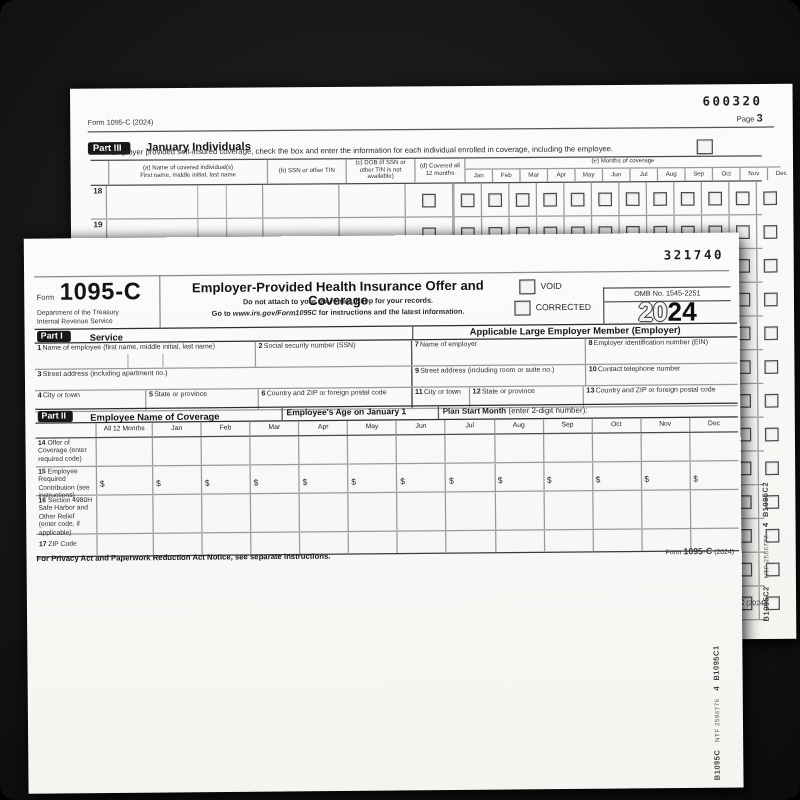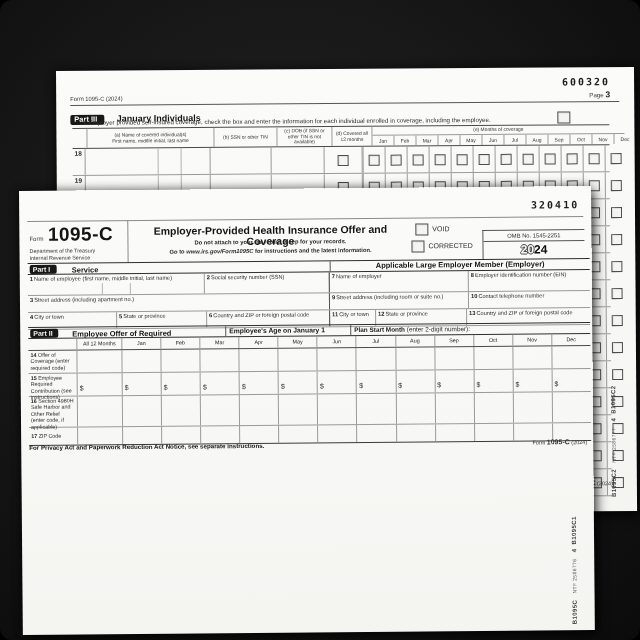--- a/index.html
+++ b/index.html
@@ -65,21 +65,21 @@
   .ff-vline{position:absolute;left:108px;top:30px;width:1px;height:42px;background:#8a8a8a;}
   .ff-title{position:absolute;left:112px;top:36px;width:278px;text-align:center;font-weight:bold;font-size:10.5px;color:#141414;line-height:1.05;}
   .ff-sub1{position:absolute;left:112px;top:50px;width:278px;text-align:center;font-weight:bold;font-size:5.8px;}
   .ff-sub2{position:absolute;left:112px;top:59px;width:278px;text-align:center;font-weight:bold;font-size:5.8px;}
   .ff-sub2 .url{font-style:italic;}
   .ff-void{position:absolute;left:396px;top:36px;font-size:7px;}
   .ff-corrected{position:absolute;left:392px;top:53px;font-size:7px;}
   .ff-void .cb,.ff-corrected .cb{width:11px;height:10px;margin-right:4px;}
   .ff-omb{position:absolute;left:463px;top:43px;width:101px;border-left:1px solid #555;border-top:1px solid #555;}
   .ff-omb-no{font-size:5.8px;text-align:center;padding:2px 0;border-bottom:1px solid #555;}
-  .ff-year{text-align:center;font-size:12px;font-weight:bold;line-height:17px;}
+  .ff-year{text-align:center;font-size:21px;font-weight:bold;line-height:17px;}
   .y-out{color:#f6f6f4;text-shadow:-1px 0 #4a4a4a,1px 0 #4a4a4a,0 -1px #4a4a4a,0 1px #4a4a4a;}
   .y-solid{color:#0e0e0e;}
   .bar{position:absolute;left:8px;width:562px;height:12px;border-top:1.5px solid #2e2e2e;border-bottom:1px solid #2e2e2e;box-sizing:border-box;}
   .bar1{top:72px;}
   .bar2{top:136px;}
   .bar .ptab{position:absolute;left:2px;top:1px;font-size:7px;padding:1px 6px 1px 3px;}
   .bar-title{position:absolute;left:44px;top:1.5px;font-weight:bold;font-size:7.5px;color:#141414;}
   .bar-right{position:absolute;left:302px;right:0;top:0;bottom:0;border-left:1px solid #555;
     text-align:center;font-weight:bold;font-size:7.5px;line-height:10px;color:#141414;}
   .bar2 .seg-age{position:absolute;left:197px;width:125px;top:0;bottom:0;border-left:1px solid #555;
@@ -817,21 +817,21 @@
     <div class="p3-footer">
       <span>Form</span>
       <span class="fnum">1095-C</span>
       <span>(2024)</span>
     </div>
 
     <div class="stock p3-stock"><span>B1095C2</span>&nbsp;&nbsp;&nbsp;<span class="re">NTF 2586777</span>&nbsp;&nbsp;&nbsp;<span>4</span>&nbsp;&nbsp;<span>B1095C2</span></div>
   </section>
 
   <section class="sheet p1">
-    <div class="ff-serial serial">320410</div>
+    <div class="ff-serial serial">321740</div>
     <div class="ff-toprule"></div>
 
     <div class="ff-hleft">
       <div>
         <span class="ff-formword">Form</span>
         <span class="ff-formnum">1095-C</span>
       </div>
       <div class="ff-dept">
         <div>Department of the Treasury</div>
         <div>Internal Revenue Service</div>
@@ -908,21 +908,21 @@
           <b>12</b><span>State or province</span>
         </div>
         <div class="fc" style="width:122px;">
           <b>13</b><span>Country and ZIP or foreign postal code</span>
         </div>
       </div>
     </div>
 
     <div class="bar bar2">
       <span class="ptab">Part II</span>
-      <span class="bar-title">Employee Offer of Required</span>
+      <span class="bar-title">Employee Name of Coverage</span>
       <span class="seg-age">Employee's Age on January 1</span>
       <span class="seg-plan"><b>Plan Start Month</b><span> (enter 2-digit number):</span></span>
     </div>
 
     <div class="p2-table">
       <div class="p2-head">
         <div class="p2-hlabel"></div>
         <div class="p2-hall12">All 12 Months</div>
         <div style="display:flex;flex:1;">
             <div class="p2-mh">Jan</div>

